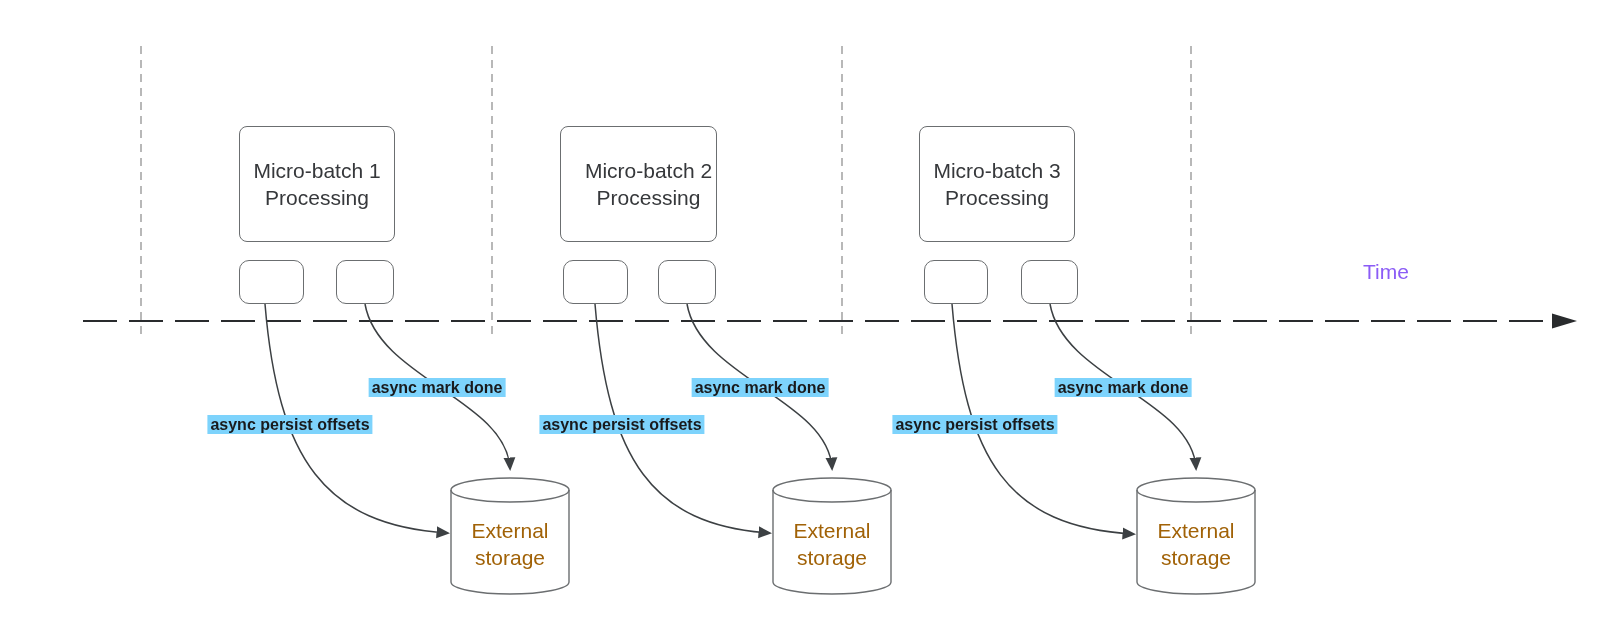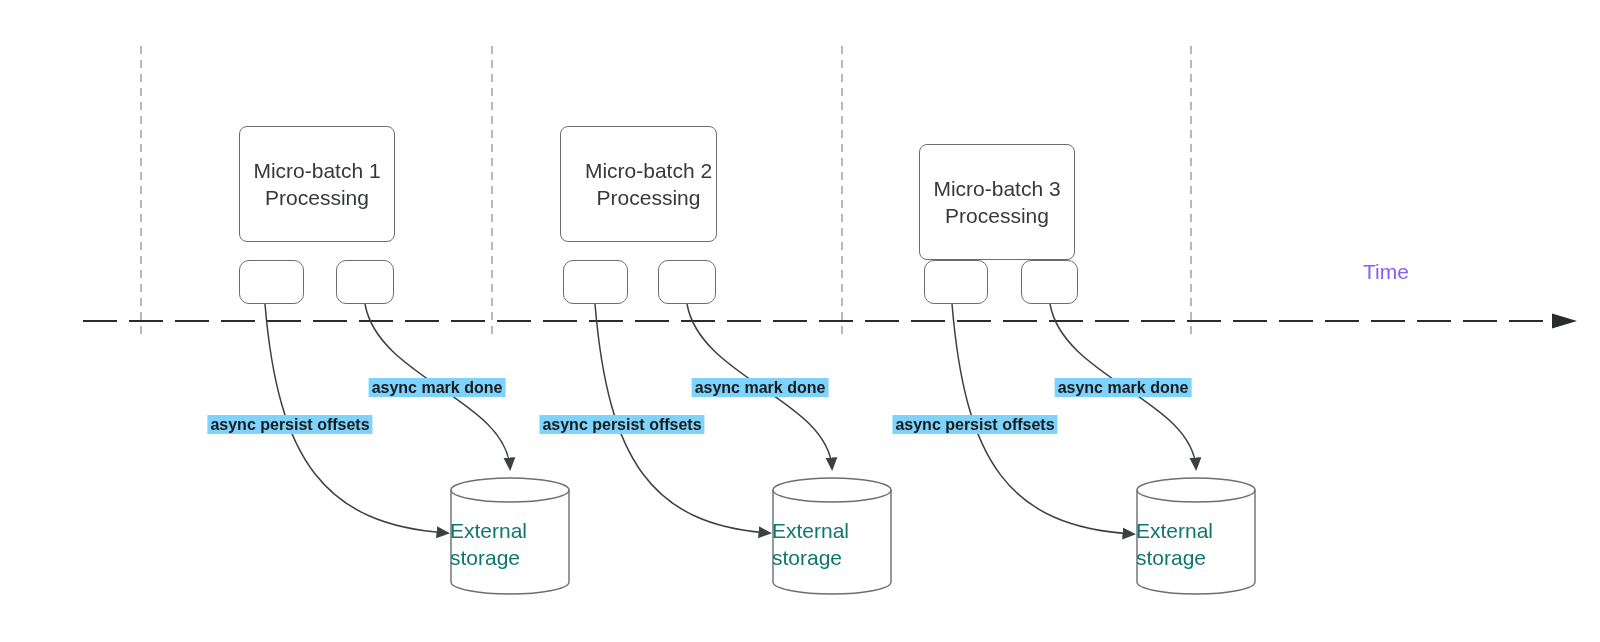--- a/index.html
+++ b/index.html
@@ -55,24 +55,24 @@
     color: #191a1c;
     background: #7dd3fc;
     padding: 0 3px;
     z-index: 3;
   }
 
   .storage-label {
     position: absolute;
     transform: translateX(-50%);
     width: 120px;
-    text-align: left;
+    text-align: center;
     font-size: 21px;
     line-height: 27px;
-    color: #0f766e;
+    color: #a16207;
     z-index: 2;
   }
 
   .time-label {
     position: absolute;
     transform: translateX(-50%);
     font-size: 21px;
     line-height: 26px;
     color: #8b5cf6;
     white-space: nowrap;
@@ -123,21 +123,21 @@
   </svg>
 
   <div class="proc-box" style="left:239px; top:126px; width:156px; height:116px;">
     <div>Micro-batch 1</div>
     <div>Processing</div>
   </div>
   <div class="proc-box" style="left:560px; top:126px; width:157px; height:116px;padding-left:20px;">
     <div>Micro-batch 2</div>
     <div>Processing</div>
   </div>
-  <div class="proc-box" style="left:919px; top:144px; width:156px; height:116px;">
+  <div class="proc-box" style="left:919px; top:126px; width:156px; height:116px;">
     <div>Micro-batch 3</div>
     <div>Processing</div>
   </div>
 
   <div class="sub-box" style="left:239px; top:260px; width:65px; height:44px;"></div>
   <div class="sub-box" style="left:336px; top:260px; width:58px; height:44px;"></div>
 
   <div class="sub-box" style="left:563px; top:260px; width:65px; height:44px;"></div>
   <div class="sub-box" style="left:658px; top:260px; width:58px; height:44px;"></div>
 

